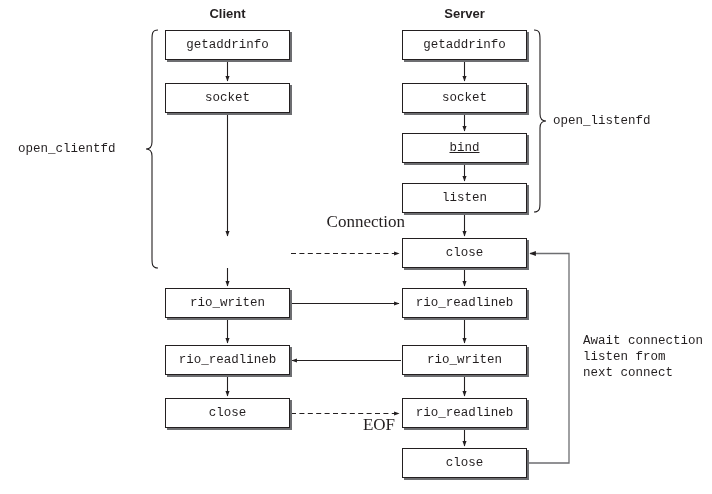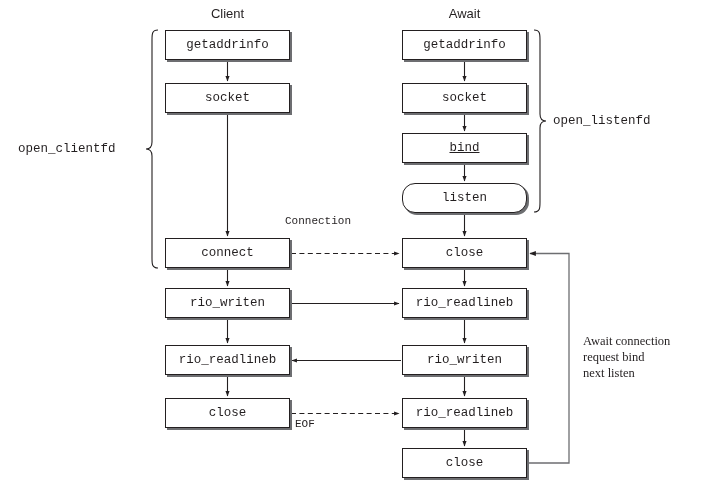--- a/index.html
+++ b/index.html
@@ -8,21 +8,21 @@
     background:#ffffff;
     font-family:"Liberation Sans",sans-serif;
     overflow:hidden;
   }
   #diagram{position:relative;width:712px;height:494px;}
   #svg-layer{position:absolute;left:0;top:0;width:712px;height:494px;}
 
   .col-header{
     position:absolute;
     font-family:"Liberation Sans",sans-serif;
-    font-weight:normal;
+    font-weight:bold;
     font-size:13px;
     color:#231f20;
     text-align:center;
     white-space:nowrap;
   }
 
   .node{
     position:absolute;
     box-sizing:border-box;
     width:125px;height:30px;
@@ -34,30 +34,30 @@
     color:#231f20;
     display:flex;
     align-items:center;
     justify-content:center;
     letter-spacing:0px;
     white-space:nowrap;
   }
 
   .edge-label{
     position:absolute;
-    font-family:Liberation Mono, monospace;
-    font-size:11px;
+    font-family:Liberation Serif, serif;
+    font-size:17px;
     color:#231f20;
-    text-align:left;
+    text-align:right;
     line-height:15px;
     white-space:nowrap;
   }
   .side-note{
     position:absolute;
-    font-family:Liberation Serif, serif;
+    font-family:Liberation Mono, monospace;
     font-size:12.5px;
     color:#231f20;
     text-align:left;
     line-height:16px;
     white-space:nowrap;
   }
   .brace-label{
     position:absolute;
     font-family:"Liberation Mono",monospace;
     font-size:12.5px;
@@ -137,43 +137,42 @@
                C 540 30, 540 34, 540 40
                L 540 114
                C 540 119, 542 121, 546 121
                C 542 121, 540 123, 540 128
                L 540 202
                C 540 208, 540 212, 534 212"></path>
     </g>
   </svg>
 
   <div class="col-header" style="left:165px;top:6px;width:125px;">Client</div>
-  <div class="col-header" style="left:402px;top:6px;width:125px;">Await</div>
+  <div class="col-header" style="left:402px;top:6px;width:125px;">Server</div>
 
   <div class="node" style="left:165px;top:30px;">getaddrinfo</div>
   <div class="node" style="left:165px;top:83px;">socket</div>
-  <div class="node" style="left:165px;top:238px;">connect</div>
   <div class="node" style="left:165px;top:288px;">rio_writen</div>
   <div class="node" style="left:165px;top:345px;">rio_readlineb</div>
   <div class="node" style="left:165px;top:398px;">close</div>
 
   <div class="node" style="left:402px;top:30px;">getaddrinfo</div>
   <div class="node" style="left:402px;top:83px;">socket</div>
   <div class="node" style="left:402px;top:133px;text-decoration:underline;">bind</div>
-  <div class="node" style="left:402px;top:183px;border-radius:13px;">listen</div>
+  <div class="node" style="left:402px;top:183px;">listen</div>
   <div class="node" style="left:402px;top:238px;">close</div>
   <div class="node" style="left:402px;top:288px;">rio_readlineb</div>
   <div class="node" style="left:402px;top:345px;">rio_writen</div>
   <div class="node" style="left:402px;top:398px;">rio_readlineb</div>
   <div class="node" style="left:402px;top:448px;">close</div>
 
   <div class="brace-label" style="left:18px;top:142px;">open_clientfd</div>
   <div class="brace-label" style="left:553px;top:114px;text-align:right;">open_listenfd</div>
 
   <div class="edge-label" style="left:285px;top:214px;width:120px;">Connection</div>
 
   <div class="edge-label" style="left:295px;top:393px;width:100px;margin-top:24px;">EOF</div>
 
   <div class="side-note" style="left:583px;top:333px;">Await connection</div>
-  <div class="side-note" style="left:583px;top:349px;">request bind</div>
-  <div class="side-note" style="left:583px;top:365px;">next listen</div>
+  <div class="side-note" style="left:583px;top:349px;">listen from</div>
+  <div class="side-note" style="left:583px;top:365px;">next connect</div>
 
 </div>
 
 </body></html>

